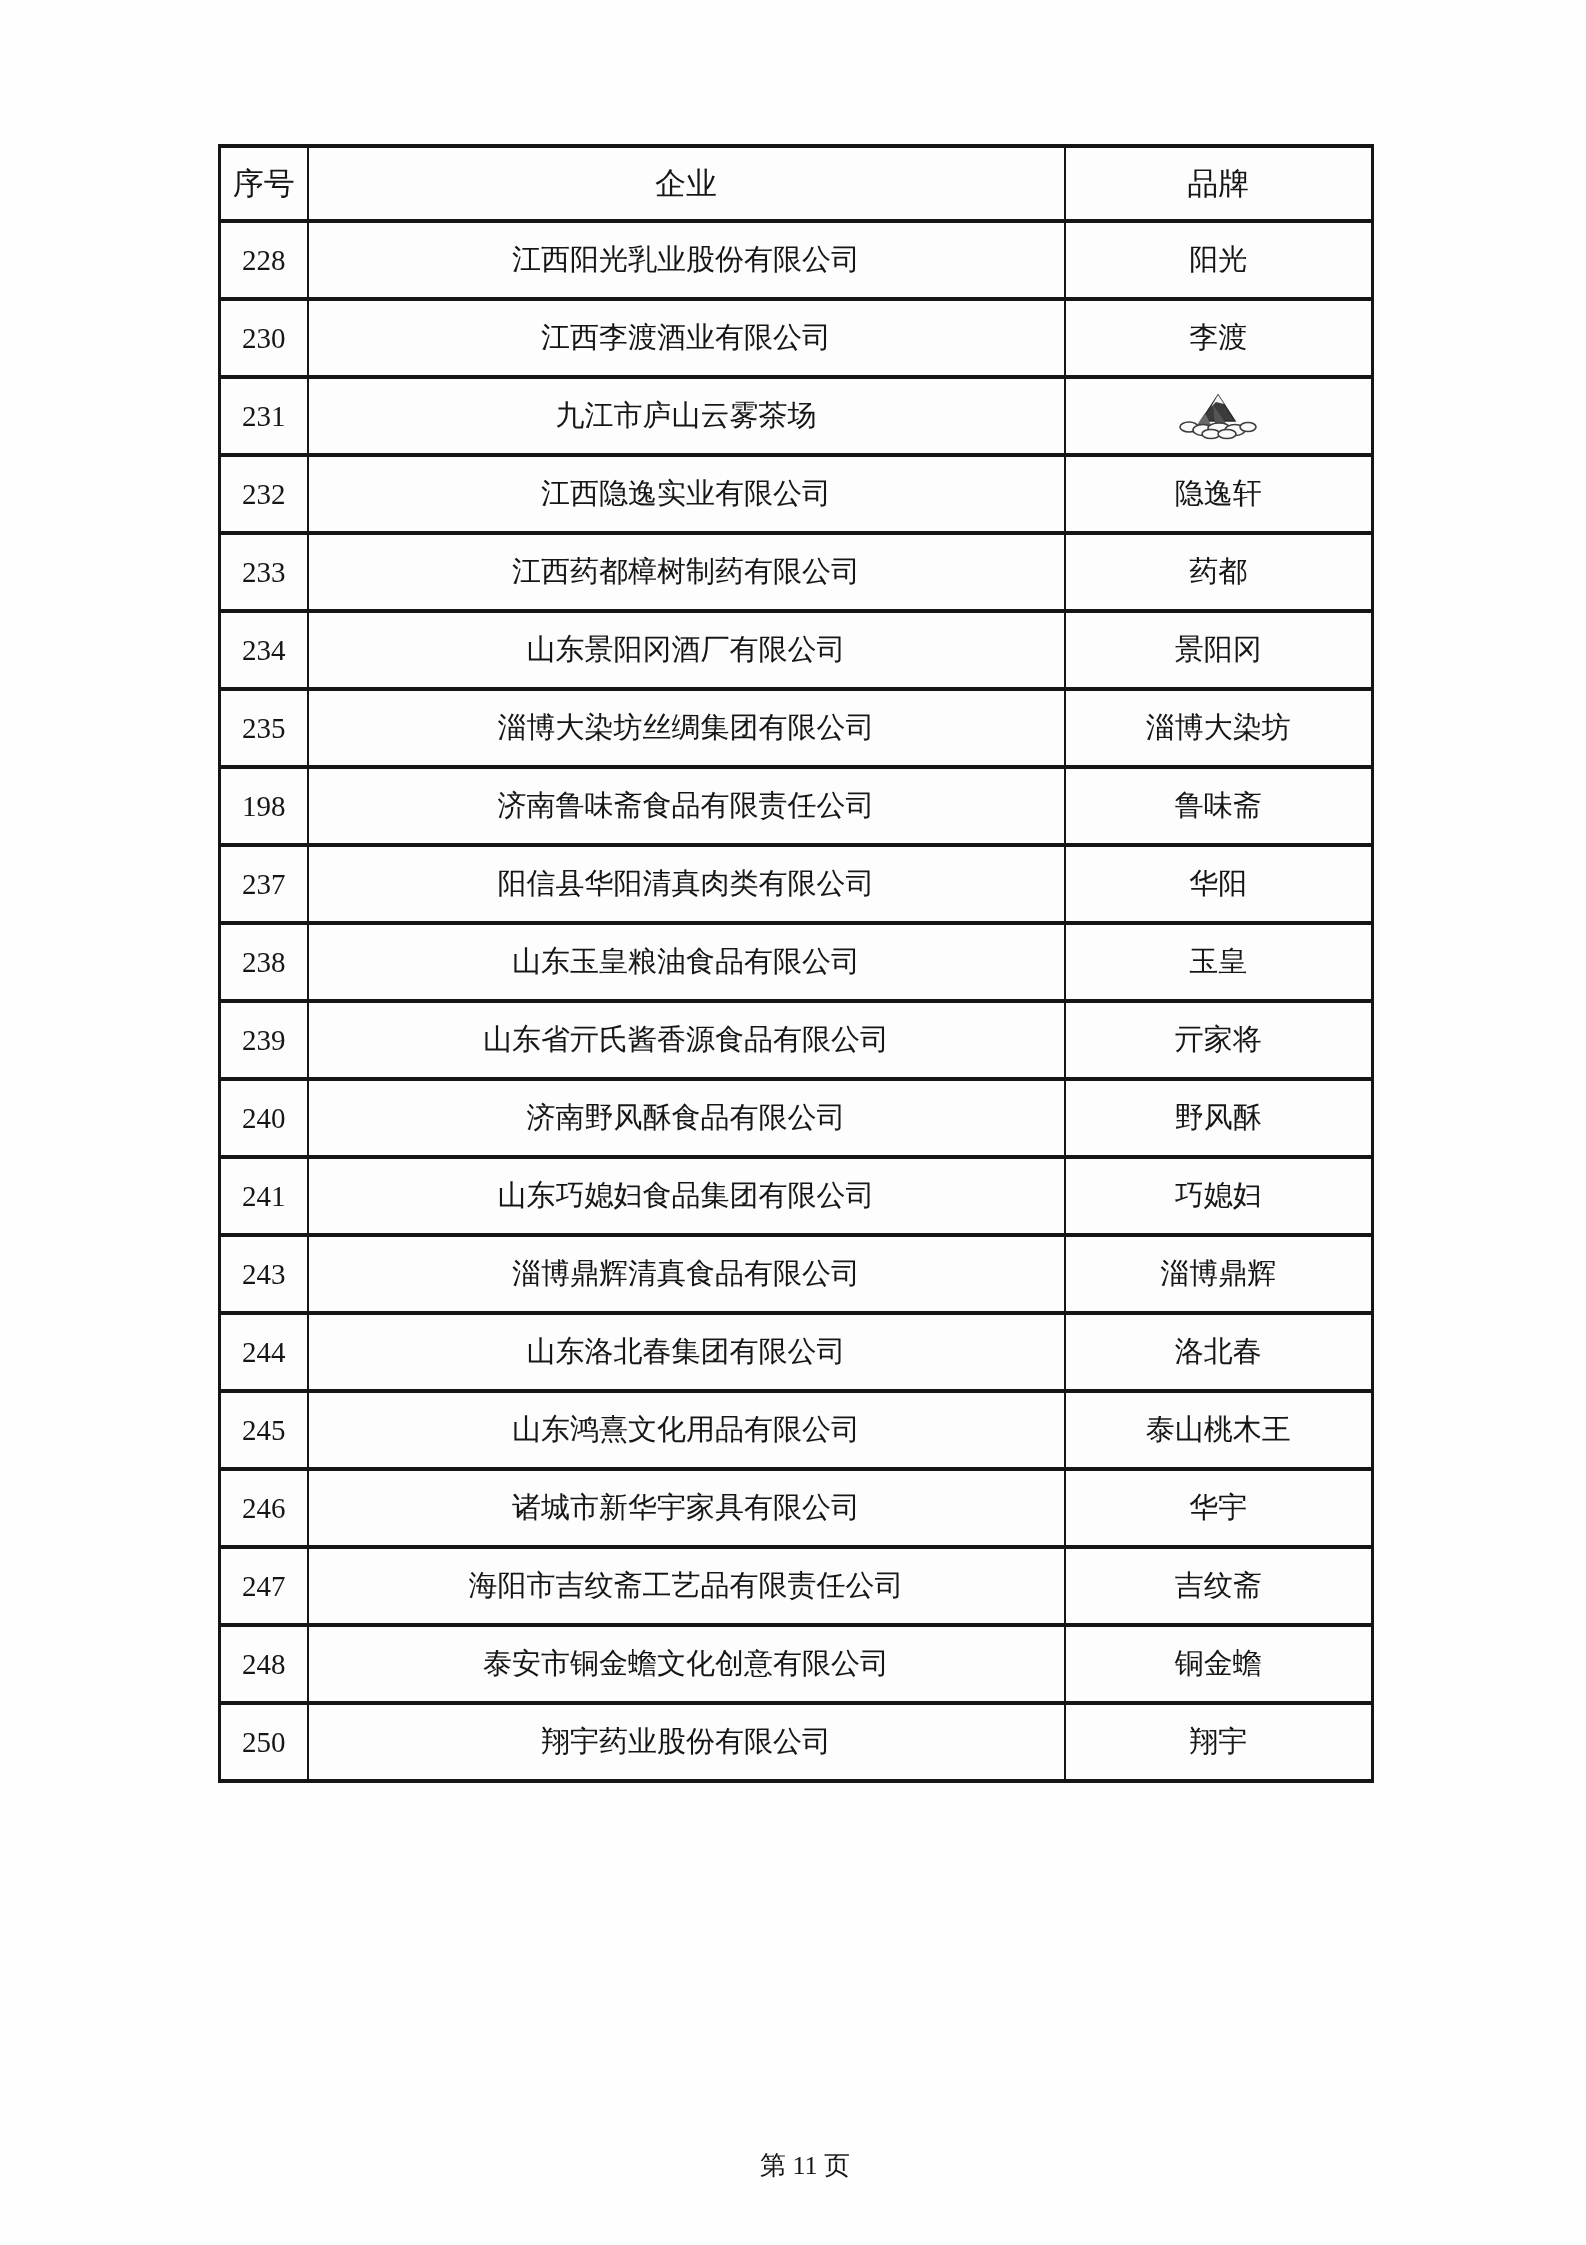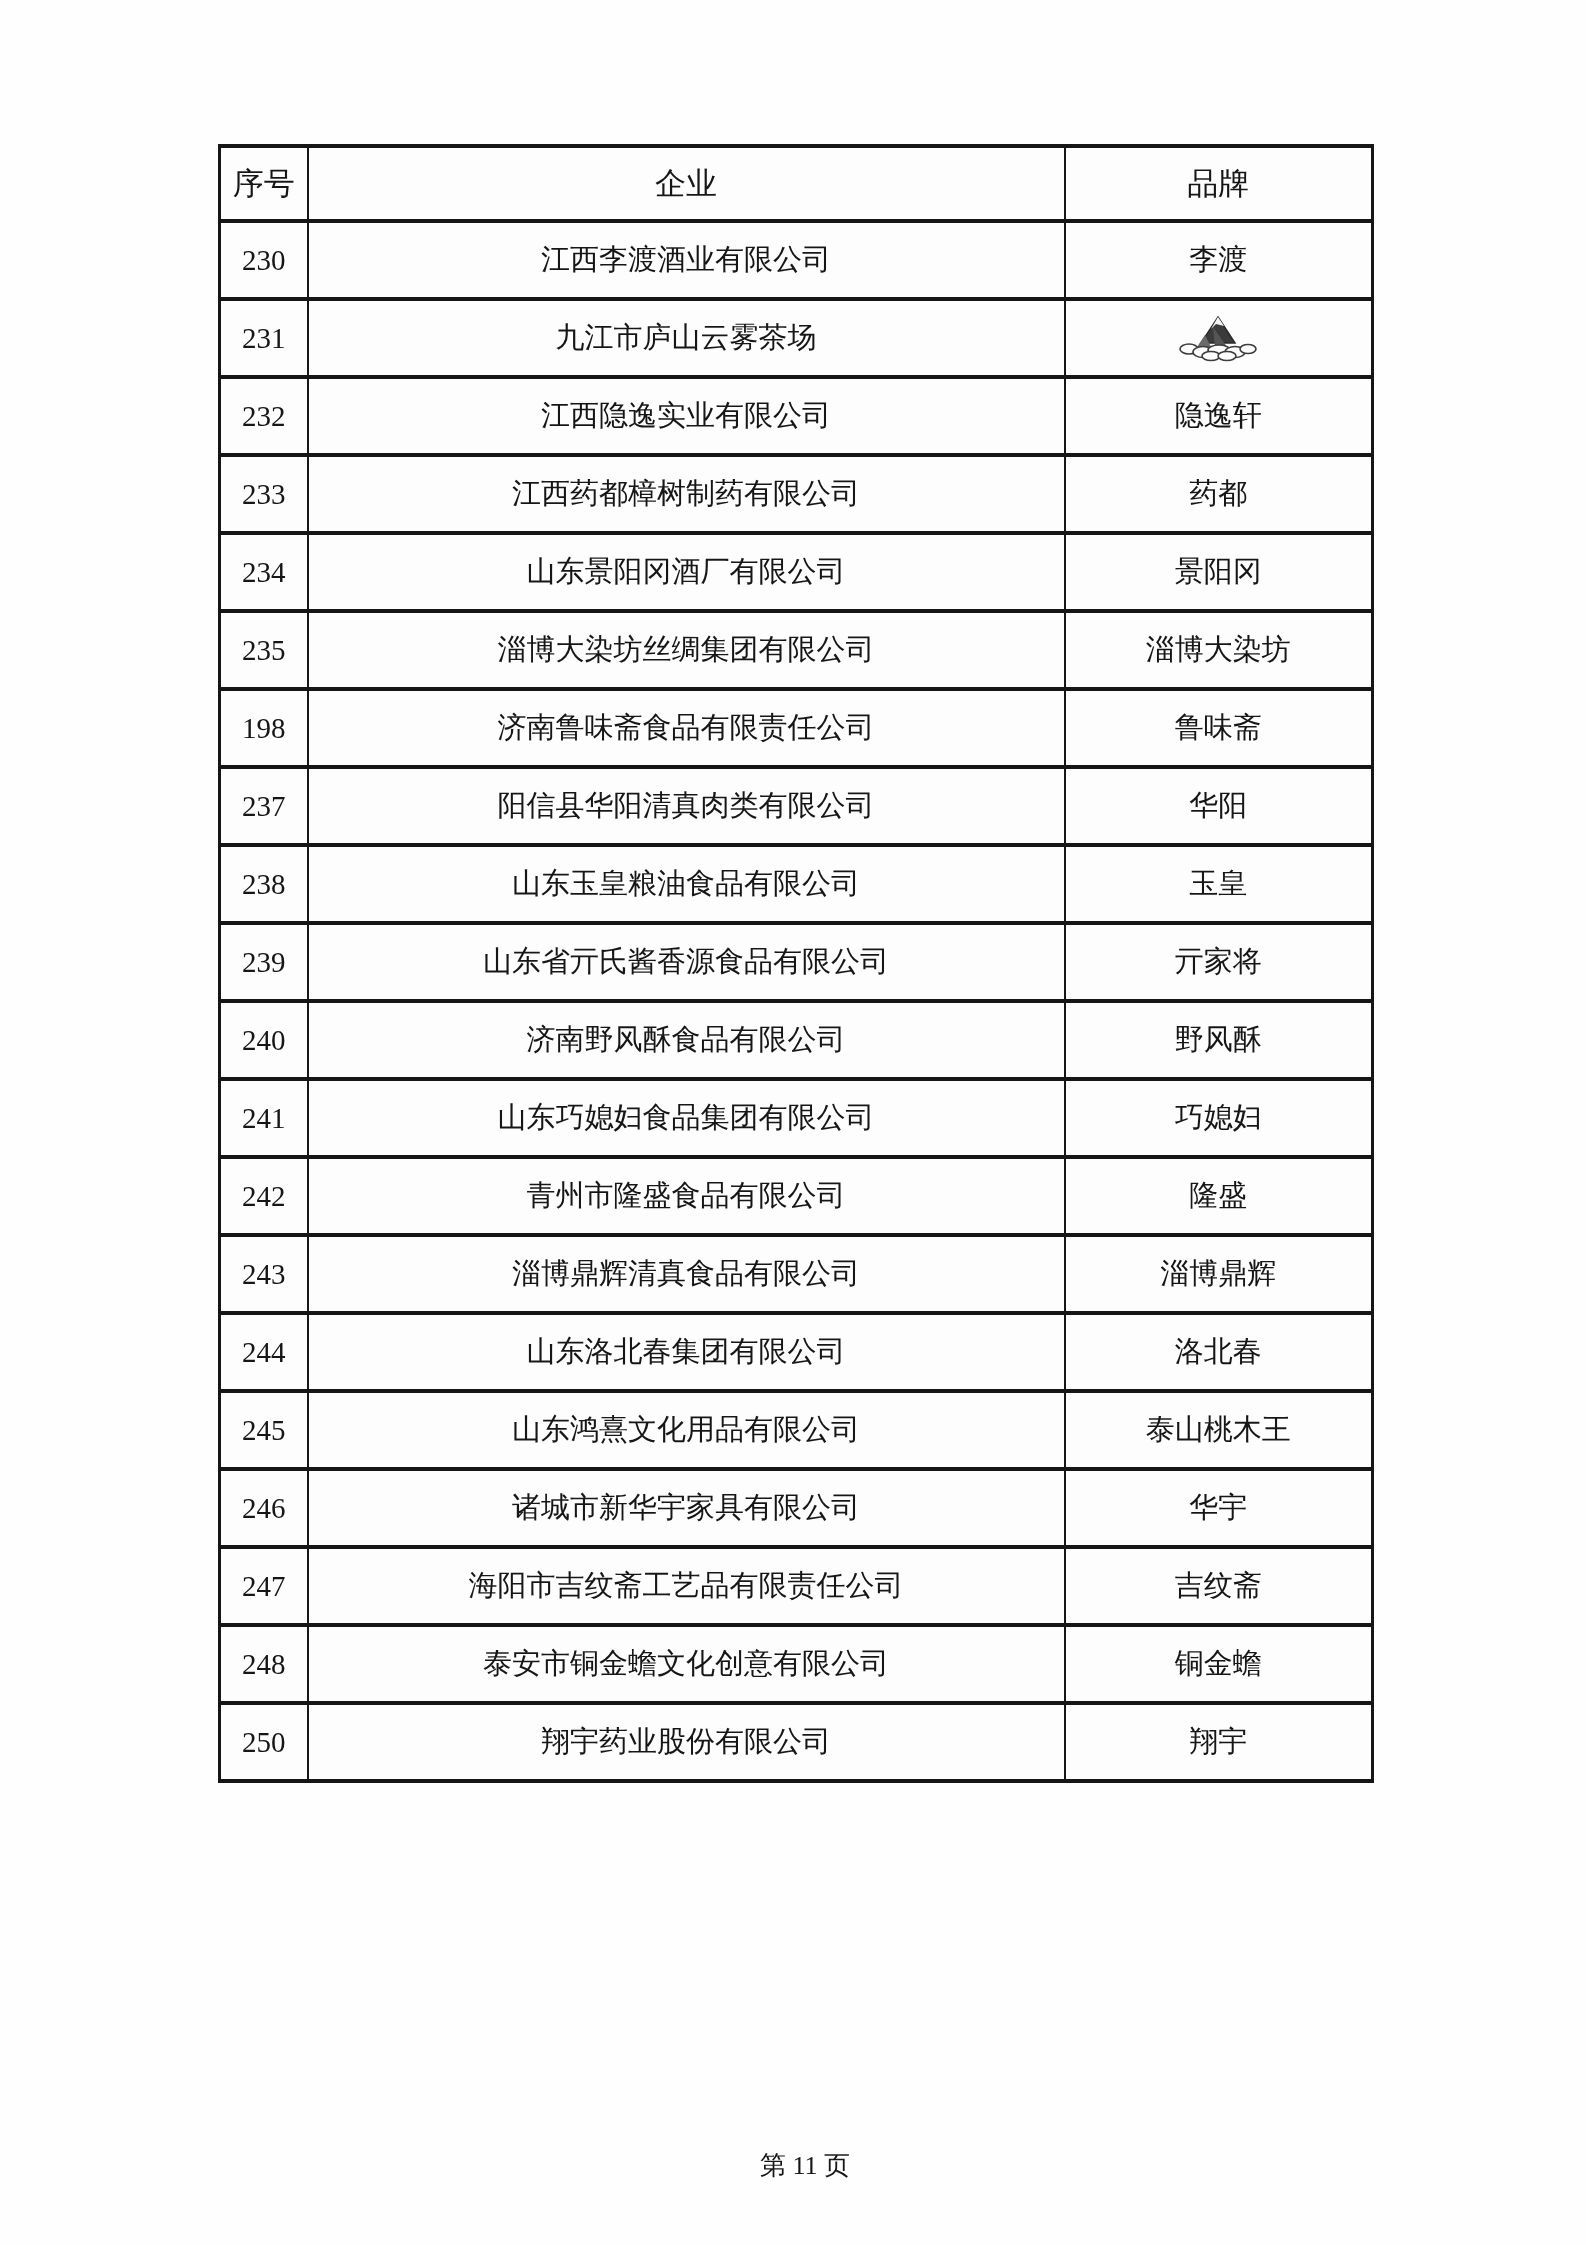--- a/index.html
+++ b/index.html
@@ -68,20 +68,28 @@
       <col class="c-brand">
     </colgroup>
     <thead>
       <tr>
         <th>序号</th>
         <th>企业</th>
         <th>品牌</th>
       </tr>
     </thead>
     <tbody>
+    <tr>
+      <td class="num-cell">228</td>
+      <td>江西阳光乳业股份有限公司</td>
+      <td>
+        <span>阳光</span>
+        
+      </td>
+    </tr>
 
 
     <tr>
       <td class="num-cell">230</td>
       <td>江西李渡酒业有限公司</td>
       <td>
         <span>李渡</span>
         
       </td>
     </tr>
@@ -192,28 +200,20 @@
 
     <tr>
       <td class="num-cell">241</td>
       <td>山东巧媳妇食品集团有限公司</td>
       <td>
         <span>巧媳妇</span>
         
       </td>
     </tr>
 
-    <tr>
-      <td class="num-cell">242</td>
-      <td>青州市隆盛食品有限公司</td>
-      <td>
-        <span>隆盛</span>
-        
-      </td>
-    </tr>
 
     <tr>
       <td class="num-cell">243</td>
       <td>淄博鼎辉清真食品有限公司</td>
       <td>
         <span>淄博鼎辉</span>
         
       </td>
     </tr>
 

